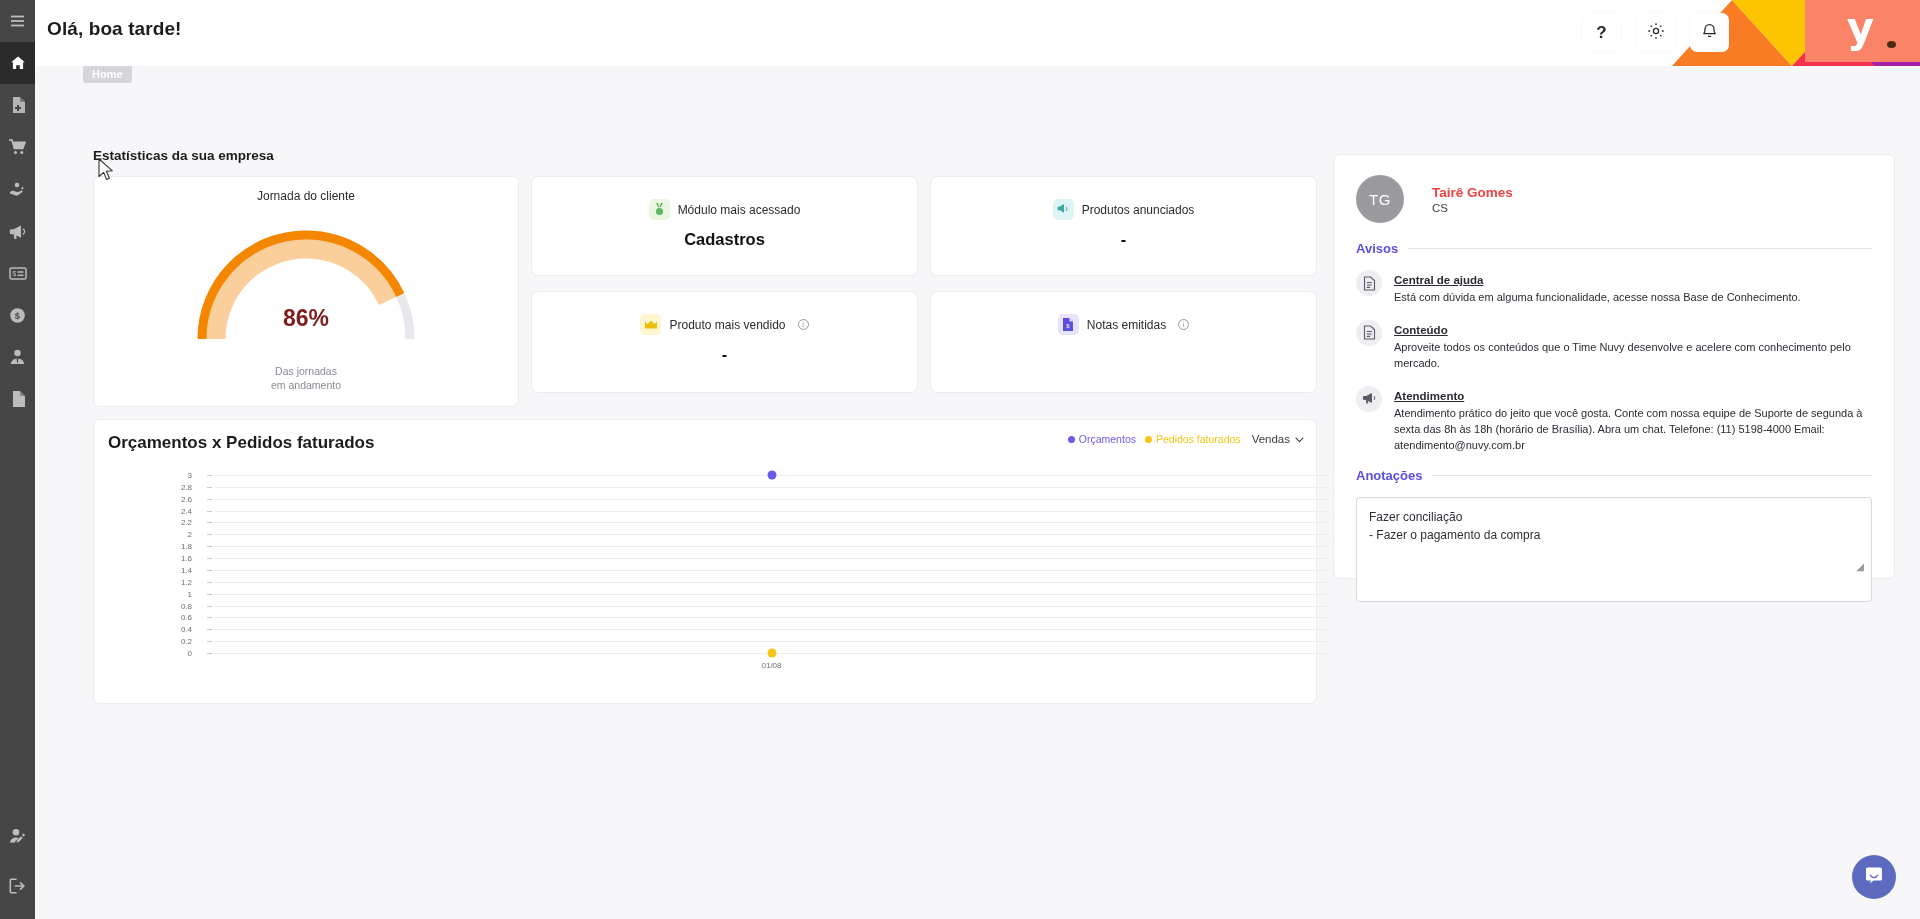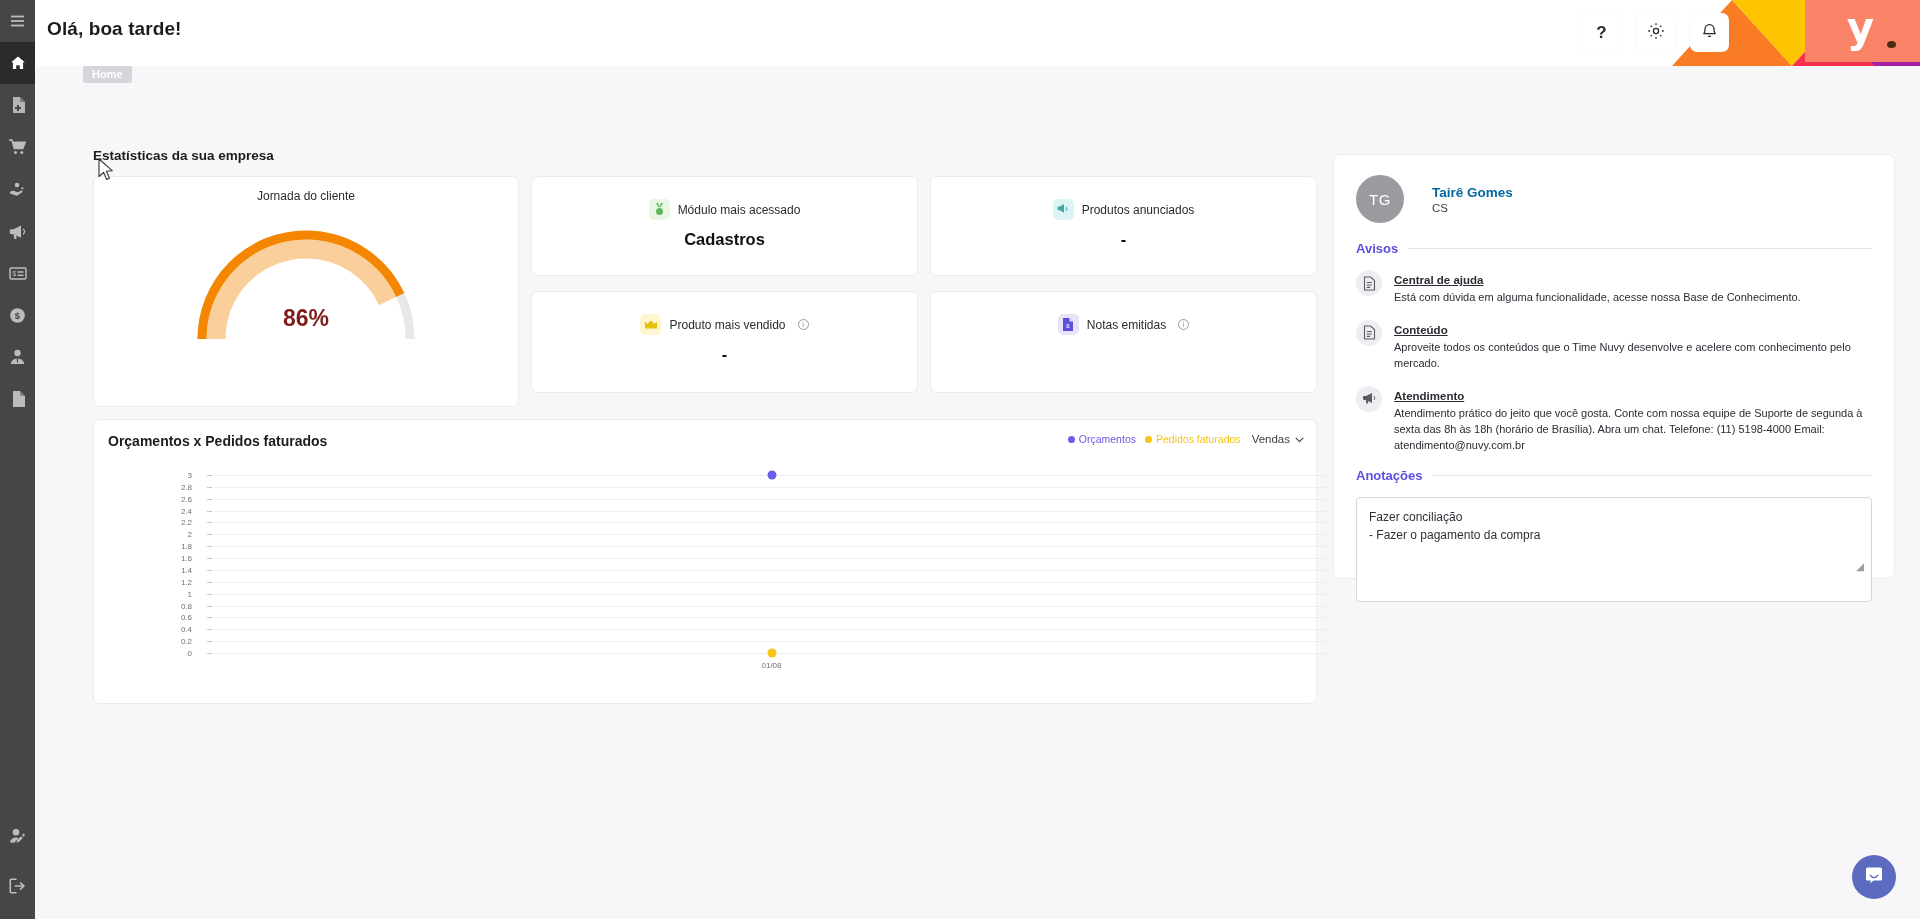--- a/index.html
+++ b/index.html
@@ -150,21 +150,21 @@
   }
 
   
   #card-chart {
     position: absolute; left: 58px; top: 363px;
     width: 1224px; height: 285px;
     background: #ffffff; border: 1px solid #ececf0; border-radius: 7px;
   }
   #chart-title {
     position: absolute; left: 14px; top: 13px;
-    font-size: 14px; font-weight: bold; color: #1c1c1c;
+    font-size: 17px; font-weight: bold; color: #1c1c1c;
   }
   #chart-legend {
     position: absolute; right: 12px; top: 13px;
     display: flex; align-items: center; gap: 9px;
     font-size: 10.5px;
   }
   .lg { display: flex; align-items: center; gap: 4px; }
   .lg-dot { width: 7px; height: 7px; border-radius: 50%; }
   #lg-orc   { color: #6b5ce7; }
   #lg-ped   { color: #f5c518; }
@@ -203,21 +203,21 @@
     width: 562px; height: 425px;
     background: #ffffff; border: 1px solid #ececf0; border-radius: 7px;
   }
   #user-row { display: flex; align-items: center; gap: 28px; padding: 20px 0 0 22px; }
   #avatar {
     width: 48px; height: 48px; border-radius: 50%;
     background: #9a9a9f; color: #ffffff;
     display: flex; align-items: center; justify-content: center;
     font-size: 15px; letter-spacing: .5px;
   }
-  #user-name { font-size: 13.5px; font-weight: bold; color: #0369a1; }
+  #user-name { font-size: 13.5px; font-weight: bold; color: #ef4444; }
   #user-role { font-size: 11.5px; color: #3c3c44; margin-top: 2px; }
 
   .sec-head {
     display: flex; align-items: center; gap: 10px;
     margin: 18px 22px 0 22px;
   }
   .sec-head .txt { font-size: 13px; font-weight: bold; color: #5b4fe0; white-space: nowrap; }
   .sec-head .rule { flex: 1; height: 1px; background: #e4e4ea; }
 
   .aviso {
@@ -441,20 +441,24 @@
     <div id="gauge-wrap">
       <svg width="232" height="126" viewBox="0 0 232 126">
 
         <path d="M12 120 A104 104 0 0 1 220 120" fill="none" stroke="#e8e8ec" stroke-width="9" stroke-linecap="butt"></path>
 
         <path d="M26 120 A90 90 0 0 1 206 120" fill="none" stroke="#fbcf9b" stroke-width="19" stroke-linecap="butt" stroke-dasharray="243 283"></path>
 
         <path d="M12 120 A104 104 0 0 1 220 120" fill="none" stroke="#f58700" stroke-width="9" stroke-linecap="butt" stroke-dasharray="281 327"></path>
       </svg>
       <div id="gauge-pct">86%</div>
+    </div>
+    <div id="gauge-sub">
+      <div>Das jornadas</div>
+      <div>em andamento</div>
     </div>
   </div>
 
   <div class="card" id="card-modulo">
     <div class="stat-head">
       <span class="stat-ico" style="background:#e9f7e2;color:#5cb85c">
         <svg width="11" height="13" viewBox="0 0 11 13" fill="currentColor">
           <path d="M2 0h2l1.5 4-1 .6zM9 0H7L5.5 4l1 .6z"></path>
           <circle cx="5.5" cy="8.6" r="3.5"></circle>
         </svg>

